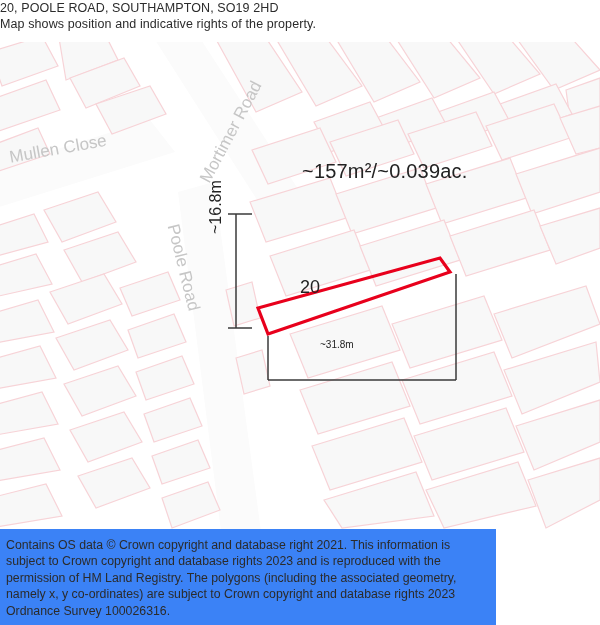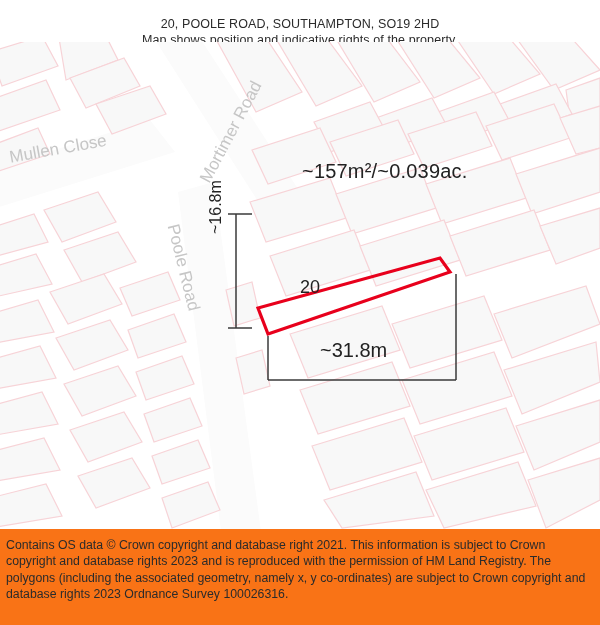--- a/index.html
+++ b/index.html
@@ -19,22 +19,21 @@
     width: 600px;
     height: 625px;
   }
 
   
   .header {
     position: absolute;
     top: 0; left: 0;
     width: 600px;
     height: 42px;
-    text-align: center;
-    padding-top: 16px;
+    padding-top: 0;
     box-sizing: border-box;
   }
   .header-title {
     font-size: 12.5px;
     color: #2b2b2b;
     line-height: 16px;
     letter-spacing: 0.1px;
   }
   .header-sub {
     font-size: 12.5px;
@@ -106,44 +105,44 @@
     position: absolute;
     left: 300px;
     top: 235px;
     font-size: 18px;
     color: #222222;
   }
   .dim-width {
     position: absolute;
     left: 320px;
     top: 297px;
-    font-size: 20px;
+    font-size: 10px;
     color: #222222;
   }
   .dim-height {
     position: absolute;
     left: 207px;
     top: 192px;
     font-size: 16px;
     color: #222222;
     transform: rotate(-90deg);
     transform-origin: left top;
     white-space: nowrap;
   }
 
   
   .footer {
     position: absolute;
     left: 0;
     top: 529px;
-    width: 600px;
+    width: 496px;
     height: 96px;
     padding: 8px 6px 8px 6px;
     box-sizing: border-box;
-    background: #f97316;
+    background: #3b82f6;
   }
   .footer-text {
     font-size: 12.3px;
     line-height: 16.4px;
     color: #2b2b2b;
   }
 </style>
 </head>
 <body>
 

